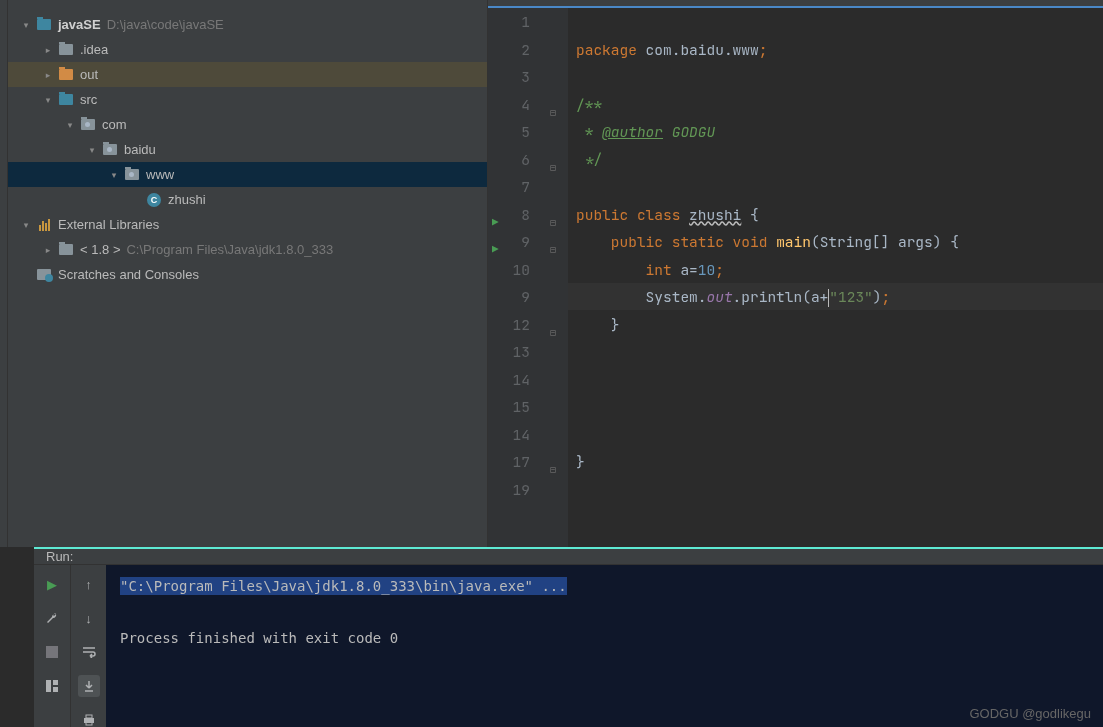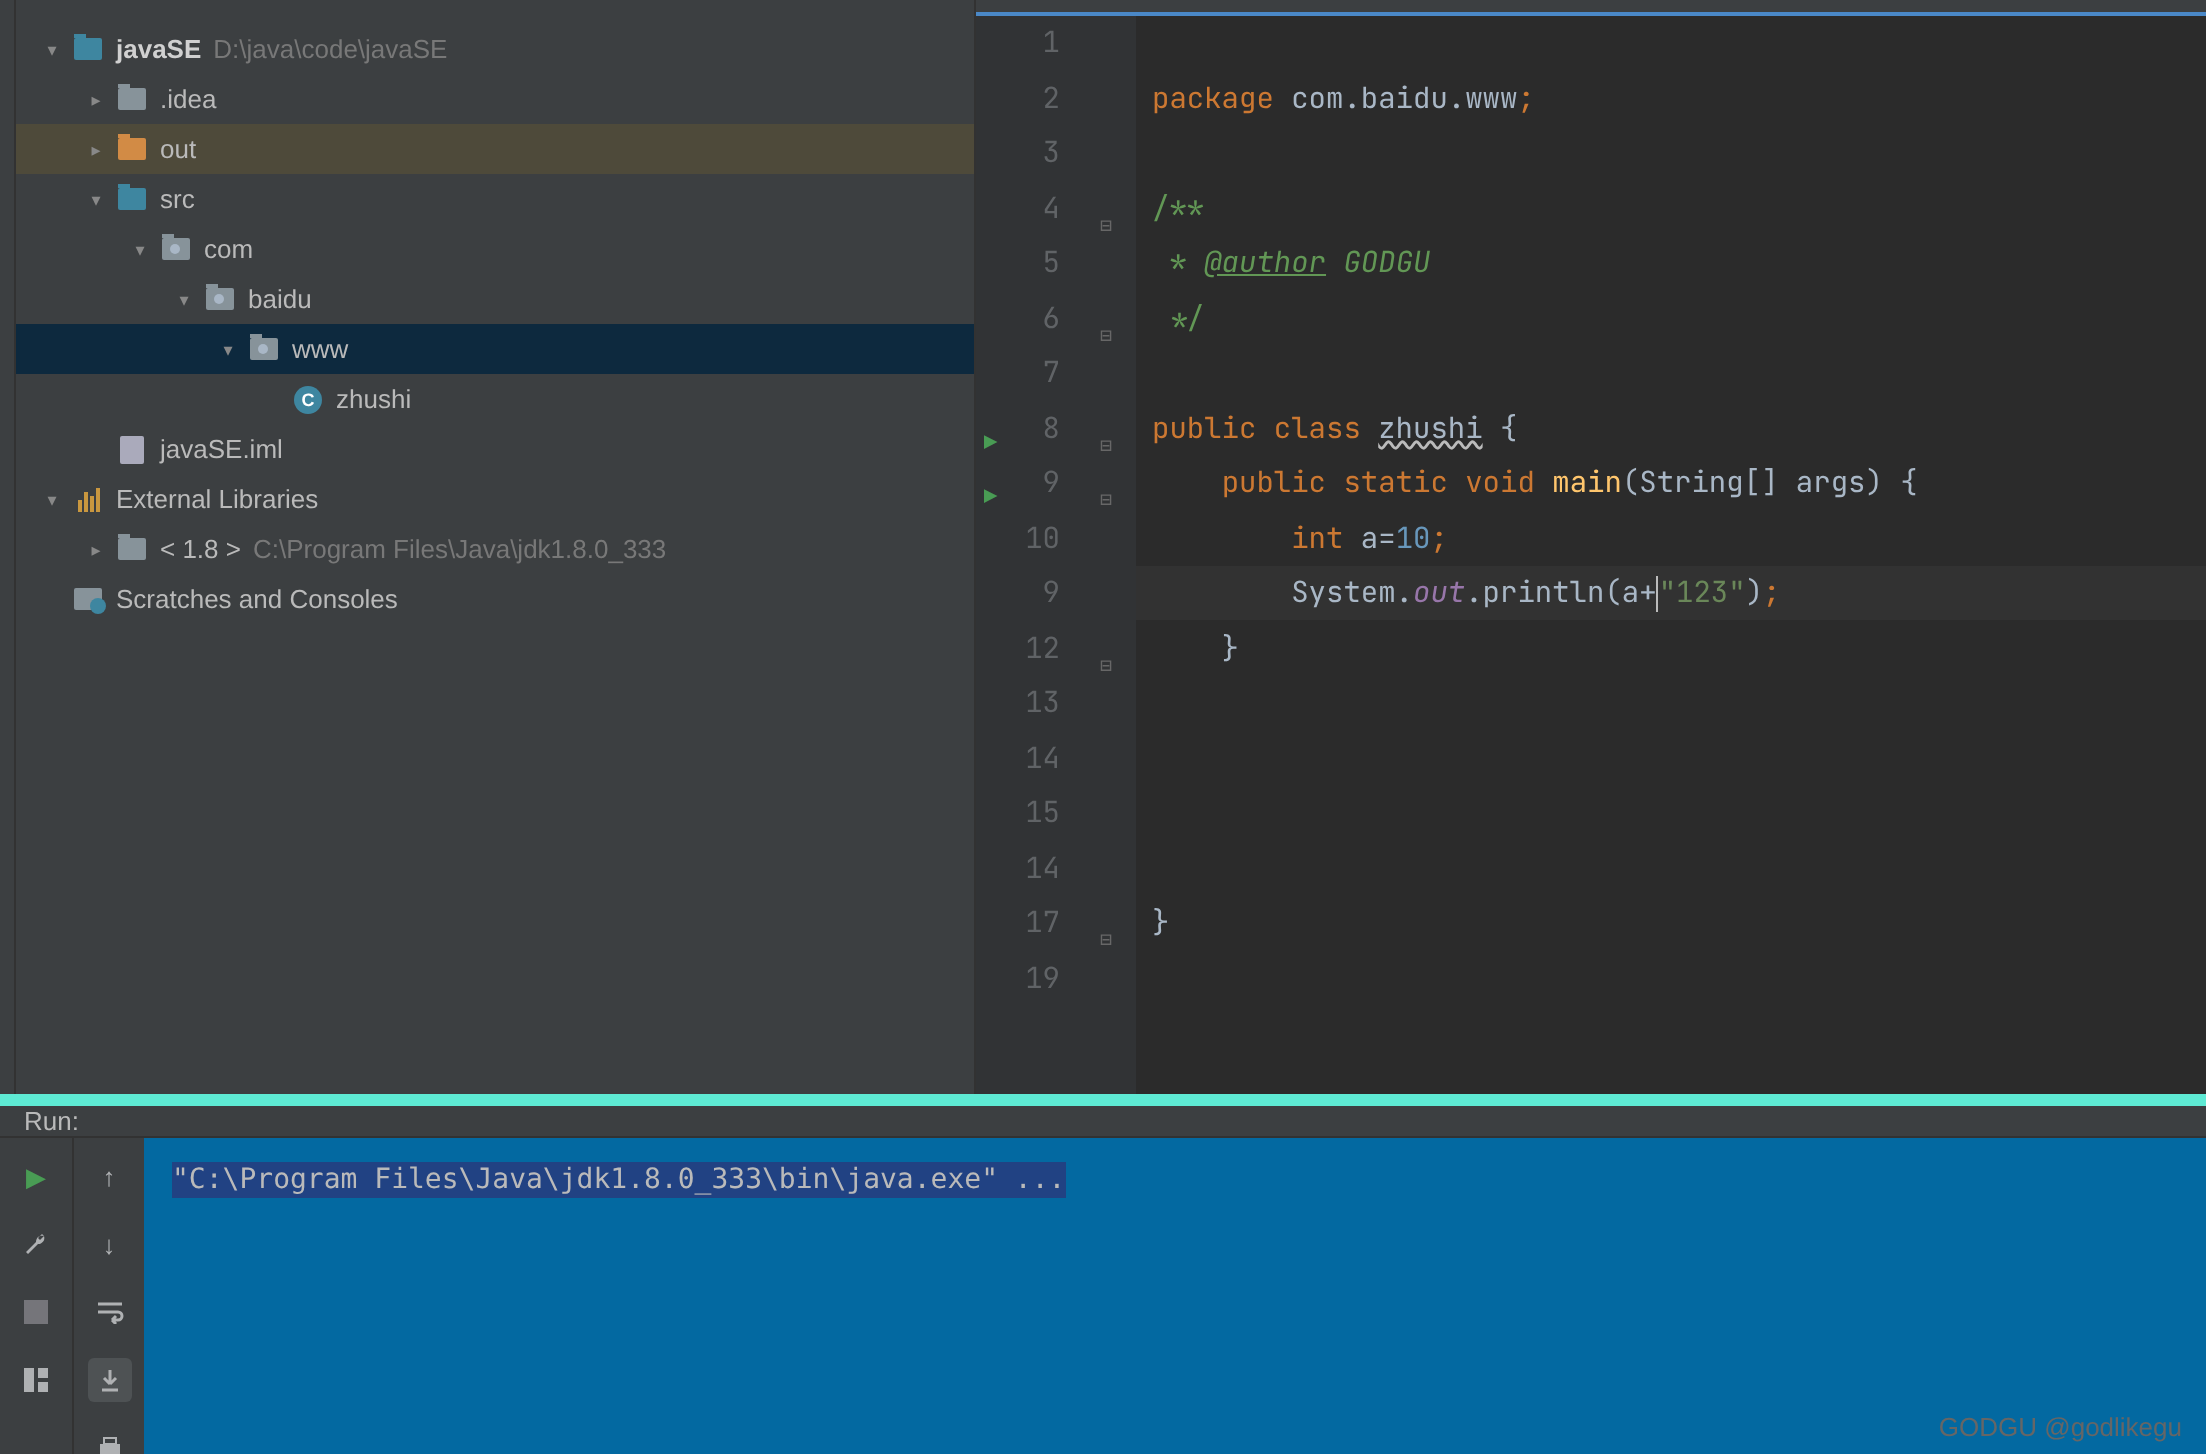--- a/index.html
+++ b/index.html
@@ -80,21 +80,21 @@
 .cmt { color:#629755; font-style:italic; }
 .doc { color:#629755; }
 .tag { color:#629755; font-style:italic; text-decoration:underline; }
 .fn { color:#ffc66d; }
 .field { color:#9876aa; font-style:italic; }
 .underline-wavy { text-decoration:underline wavy #bbb; }
 .cursor-line { background:#323232; position:absolute; left:0; right:0; height:27px; z-index:0; }
 .code-line { position:relative; z-index:1; }
 .caret { display:inline-block; width:1px; height:18px; background:#bbb; vertical-align:middle; }
 
-.run-panel { height:180px; background:#0369a1; border-top:6px solid #5eead4; display:flex; flex-direction:column; }
+.run-panel { height:180px; background:#0f172a; border-top:2px solid #5eead4; display:flex; flex-direction:column;margin-left:34px; }
 .run-header { height:28px; background:#3c3f41; display:flex; align-items:center; border-bottom:1px solid #323232; }
 .run-label { padding:0 12px; color:#bababa; }
 .run-tab { display:flex; align-items:center; gap:6px; padding:0 10px; height:100%; background:#4e5254; border-bottom:2px solid #4a88c7; }
 .run-tab .x { color:#999; cursor:pointer; font-size:14px; }
 .run-body { flex:1; display:flex; }
 .run-tool-col { width:36px; background:#3c3f41; display:flex; flex-direction:column; align-items:center; padding-top:8px; gap:12px; }
 .run-tool-col2 { width:36px; background:#3c3f41; display:flex; flex-direction:column; align-items:center; padding-top:8px; gap:12px; border-left:1px solid #323232; }
 .tool-btn { width:22px; height:22px; display:flex; align-items:center; justify-content:center; color:#afb1b3; cursor:pointer; border-radius:3px; }
 .tool-btn.play { color:#499c54; }
 .tool-btn.active { background:#4e5254; }
@@ -166,27 +166,20 @@
             </span>
           </span>
           <span class="label">www</span>
         </div>
         <div class="tree-row" style="padding-left: 122px;">
           <span class="arrow"></span>
           <span class="icon">
             <span class="class-icon">C</span>
           </span>
           <span class="label">zhushi</span>
-        </div>
-        <div class="tree-row" style="padding-left: 34px;">
-          <span class="arrow"></span>
-          <span class="icon">
-            <span class="file-icon"></span>
-          </span>
-          <span class="label">javaSE.iml</span>
         </div>
         <div class="tree-row" style="padding-left: 12px;">
           <span class="arrow">▾</span>
           <span class="icon">
             <span class="lib-icon">
               <span style="height: 6px;"></span>
               <span style="height: 10px;"></span>
               <span style="height: 8px;"></span>
               <span style="height: 12px;"></span>
             </span>
@@ -309,17 +302,18 @@
         <svg width="14" height="12" viewBox="0 0 14 12">
             <rect x="2" y="4" width="10" height="5" fill="#afb1b3"></rect>
             <rect x="4" y="1" width="6" height="3" fill="none" stroke="#afb1b3"></rect>
             <rect x="4" y="8" width="6" height="3" fill="none" stroke="#afb1b3"></rect>
           </svg>
       </div>
     </div>
     <div class="console" id="console">
         <div><span class="hl">"C:\Program Files\Java\jdk1.8.0_333\bin\java.exe" ...</span></div>
         <div>&nbsp;</div>
+        <div>Process finished with exit code 0</div>
       </div>
   </div>
 </div>
 
 <div class="watermark">GODGU @godlikegu</div>
 
 </body></html>

